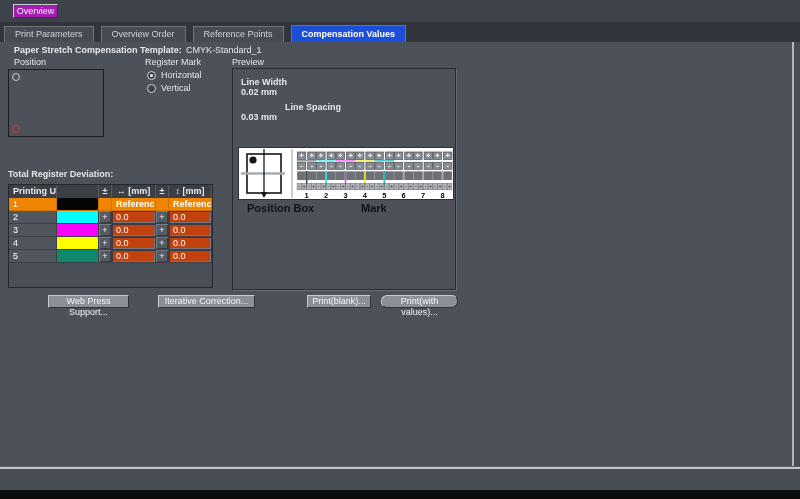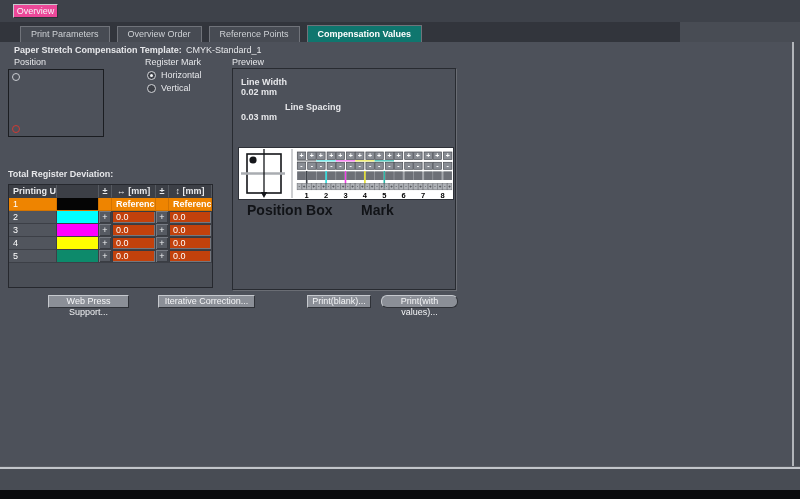--- a/index.html
+++ b/index.html
@@ -2,29 +2,29 @@
 <html><head>
 <meta charset="utf-8">
 <style>
   html,body{margin:0;padding:0;background:#2b2d33;}
   .app{position:relative;width:800px;height:499px;background:#484c54;
        font-family:"Liberation Sans",sans-serif;color:#e6e7ea;font-size:9px;overflow:hidden;}
   
   .topbar{position:absolute;top:0;left:0;width:800px;height:22px;background:#3e424a;}
   .btn{background:#8b8f97;border:1px solid;border-color:#c6c9ce #2f3238 #2f3238 #c6c9ce;
        color:#f4f5f7;font-family:inherit;font-size:9px;text-align:center;padding:0;cursor:pointer;line-height:11px;}
-  .overview{position:absolute;left:13px;top:4px;width:45px;height:14px;background:#ec4899;}
+  .overview{position:absolute;left:13px;top:4px;width:45px;height:14px;background:#a21caf;}
   .titlewrap{position:absolute;left:383px;top:2px;height:18px;display:flex;align-items:center;gap:8px;}
   .apptitle{font-weight:bold;font-size:10px;color:#f2f3f5;}
   
-  .tabstrip{position:absolute;top:22px;left:0;width:680px;height:20px;background:#32353c;
-            display:flex;align-items:flex-end;padding-left:20px;gap:7px;box-sizing:border-box;}
+  .tabstrip{position:absolute;top:22px;left:0;width:800px;height:20px;background:#32353c;
+            display:flex;align-items:flex-end;padding-left:4px;gap:7px;box-sizing:border-box;}
   .tab{height:15px;line-height:15px;padding:0 10px;background:#474b53;color:#ced1d5;
        border:1px solid #70737a;border-bottom:none;white-space:nowrap;cursor:pointer;}
-  .tab.active{background:#0f766e;color:#ffffff;height:16px;line-height:16px;font-weight:bold;}
+  .tab.active{background:#1d4ed8;color:#ffffff;height:16px;line-height:16px;font-weight:bold;}
   
   .content{position:absolute;top:42px;left:0;width:792px;height:424px;background:#4d515a;
            border-right:2px solid #b2b5ba;}
   .sep{position:absolute;top:466px;left:0;width:800px;height:3px;background:#c2c5ca;border-top:1px solid #5a5d64;}
   .bottomstrip{position:absolute;top:490px;left:0;width:800px;height:9px;background:#0a0b0d;}
   .footerbar{position:absolute;top:469px;left:0;width:800px;height:21px;background:#484c54;}
   .lbl{position:absolute;white-space:nowrap;}
   .bold{font-weight:bold;}
   
   .posbox{position:absolute;left:8px;top:27px;width:94px;height:66px;border:1px solid #1b1d21;}
@@ -35,21 +35,21 @@
   .rmoptions{position:absolute;left:147px;top:28px;display:flex;flex-direction:column;gap:3px;}
   .radio-row{display:flex;align-items:center;gap:5px;cursor:pointer;}
   .radio{width:9px;height:9px;border-radius:50%;border:1px solid #d2d4d8;background:#3c3f46;
          display:inline-flex;align-items:center;justify-content:center;box-sizing:border-box;}
   .radio .dot{width:3px;height:3px;border-radius:50%;background:transparent;}
   .radio.sel .dot{background:#f2f3f5;}
   
   .preview{position:absolute;left:232px;top:26px;width:222px;height:220px;border:1px solid #282b31;
            box-shadow:1px 1px 0 #6a6d74;}
   .markstrip{position:absolute;left:5px;top:78px;width:214px;height:51px;background:#ffffff;border:1px solid #2e3138;}
-  .darklbl{position:absolute;color:#111317;font-weight:bold;font-size:14px;white-space:nowrap;}
+  .darklbl{position:absolute;color:#111317;font-weight:bold;font-size:11px;white-space:nowrap;}
   
   .trd{position:absolute;left:8px;top:142px;width:205px;height:104px;background:#4a4e56;border:1px solid #26282e;box-sizing:border-box;}
   .trow{display:grid;grid-template-columns:48px 42px 13px 44px 13px 43px;height:13px;line-height:13px;}
   .tc{border-right:1px solid #3c3f46;border-bottom:1px solid #3c3f46;overflow:hidden;white-space:nowrap;box-sizing:border-box;}
   .thead .tc{background:#3c3f46;font-weight:bold;color:#e9eaec;border-right:1px solid #565a61;text-align:center;}
   .thead .tc:first-child{text-align:left;padding-left:4px;}
   .trow .u{padding-left:4px;color:#fff;}
   .trow{background:#51555d;}
   .trow.selrow{background:#ee8400;}
   .trow.selrow .tc{border-color:#d47400;}

